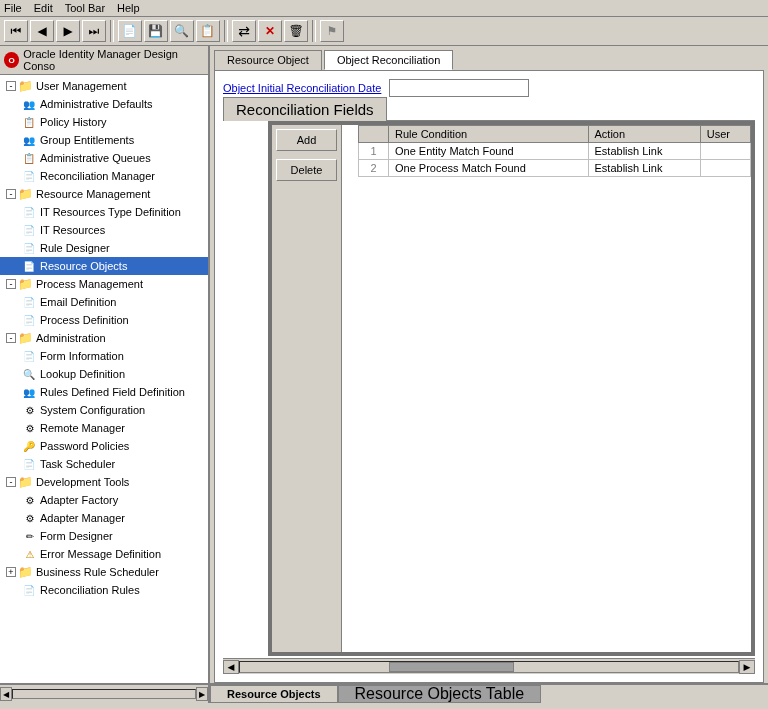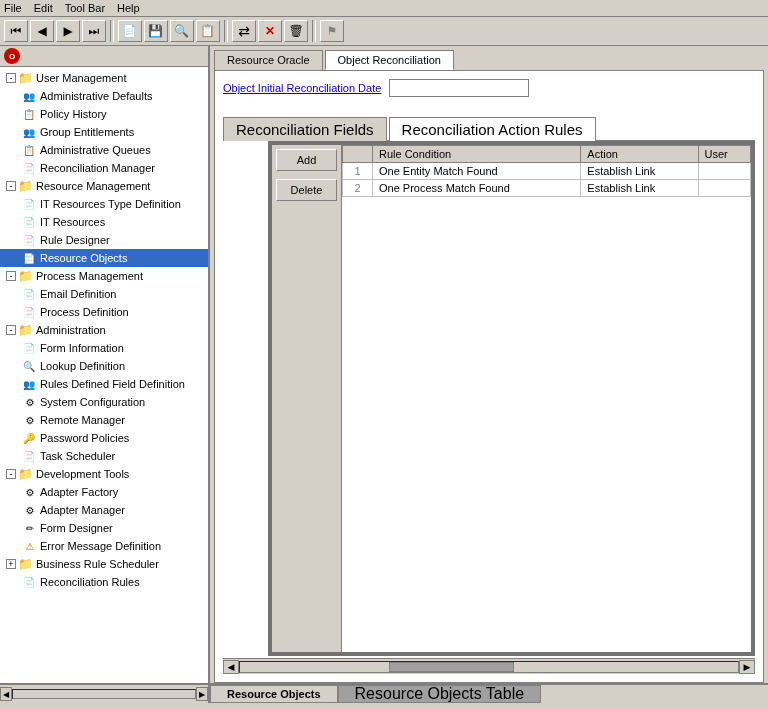--- a/index.html
+++ b/index.html
@@ -32,35 +32,35 @@
 
     
     .tab-bar { display: flex; padding: 4px 4px 0 4px; background: #d4d0c8; }
     .tab { padding: 3px 12px; border: 1px solid #808080; border-bottom: none; background: #d4d0c8; cursor: pointer; font-size: 11px; margin-right: 2px; }
     .tab.active { background: #fff; border-bottom: 1px solid #fff; z-index: 1; }
 
     
     .content-area { flex: 1; background: #fff; border: 1px solid #808080; margin: 0 4px 0 4px; padding: 8px; display: flex; flex-direction: column; overflow: hidden; }
 
     
-    .reconciliation-date-row { display: flex; align-items: center; gap: 8px; margin-bottom: 20px; }
+    .reconciliation-date-row { display: flex; align-items: center; gap: 8px; margin-bottom: 0; }
     .recon-date-label { color: #0000cc; font-size: 11px; text-decoration: underline; cursor: pointer; }
     .recon-date-input { width: 140px; height: 18px; border: 1px solid #808080; background: #fff; font-size: 11px; }
 
     
     .sub-tab-bar { display: flex; border-bottom: 1px solid #808080; margin-bottom: 0; }
     .sub-tab { padding: 3px 12px; border: 1px solid #808080; border-bottom: none; background: #d4d0c8; cursor: pointer; font-size: 15px; margin-right: 2px; margin-bottom: -1px; }
     .sub-tab.active { background: #fff; }
 
     
     .table-container { flex: 1; display: flex; border: 4px solid #737373; overflow: hidden; margin-left: 45px; }
     .action-col { width: 70px; min-width: 70px; background: #d4d0c8; border-right: 1px solid #808080; display: flex; flex-direction: column; }
     .action-btn { padding: 4px 8px; border: 1px solid #808080; border-top-color: #fff; border-left-color: #fff; background: #d4d0c8; margin: 4px; cursor: pointer; font-size: 11px; text-align: center; }
 
-    .data-table-wrap { flex: 1; overflow: auto; }
+    .data-table-wrap { flex: 1; overflow: auto; padding-left: 16px; }
     .data-table { width: 100%; border-collapse: collapse; font-size: 11px; }
     .data-table th { background: #d4d0c8; border: 1px solid #808080; padding: 2px 6px; text-align: left; font-weight: normal; }
     .data-table td { border: 1px solid #c0c0c0; padding: 2px 6px; background: #fff; }
 
     
     .oracle-header { background: #d4d0c8; border-bottom: 1px solid #808080; padding: 2px 4px; font-size: 11px; display: flex; align-items: center; gap: 4px; }
     .oracle-icon { width: 16px; height: 16px; background: #cc0000; border-radius: 50%; display: inline-flex; align-items: center; justify-content: center; color: #fff; font-size: 8px; font-weight: bold; }
 
     
     .icon-folder { color: #c8a000; font-size: 12px; }
@@ -92,20 +92,21 @@
   <div class="toolbar-sep"></div>
   <div class="toolbar-btn" style="color:#808080;">⚑</div>
 </div>
 
 <div class="main-layout">
 
   <div class="left-panel">
 
     <div class="oracle-header">
       <span class="oracle-icon">O</span>
+      <span>Oracle Identity Manager Design Conso</span>
     </div>
 
     <div class="tree-root">
 
       <div class="tree-item">
         <span class="tree-indent" style="width:4px;"></span>
         <span class="collapse-btn">-</span>
         <span class="tree-icon icon-folder">📁</span>
         <span class="tree-label">User Management</span>
       </div>
@@ -258,34 +259,33 @@
         <span class="tree-indent" style="width:20px;"></span>
         <span class="tree-icon">📄</span>
         <span class="tree-label">Reconciliation Rules</span>
       </div>
     </div>
   </div>
 
   <div class="right-panel">
 
     <div class="tab-bar">
-      <div class="tab">Resource Oracle</div>
+      <div class="tab">Resource Object</div>
       <div class="tab active">Object Reconciliation</div>
     </div>
 
     <div class="content-area">
 
       <div class="reconciliation-date-row">
         <span class="recon-date-label">Object Initial Reconciliation Date</span>
         <input class="recon-date-input" type="text" value="" style="">
       </div>
 
       <div class="sub-tab-bar">
         <div class="sub-tab">Reconciliation Fields</div>
-        <div class="sub-tab active">Reconciliation Action Rules</div>
       </div>
 
       <div class="table-container">
 
         <div class="action-col">
           <button class="action-btn">Add</button>
           <button class="action-btn">Delete</button>
         </div>
 
         <div class="data-table-wrap">

